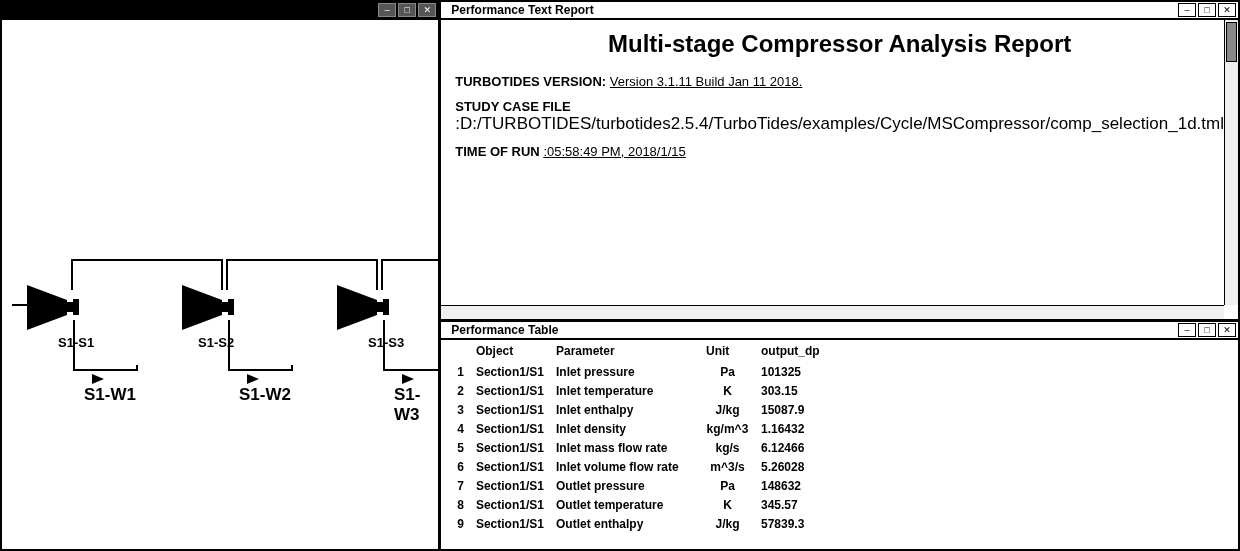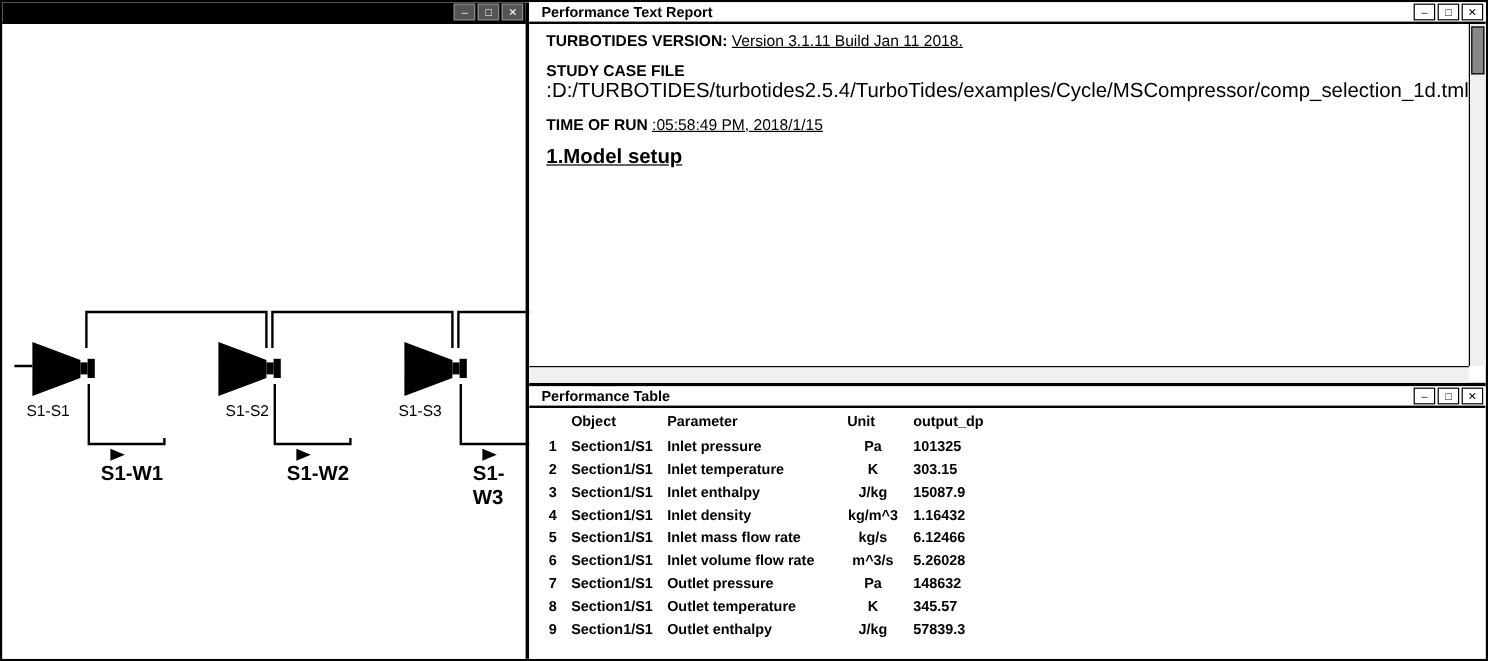--- a/index.html
+++ b/index.html
@@ -74,22 +74,23 @@
   .diagram {
     position: absolute;
     top: 18px;
     left: 0;
     right: 0;
     bottom: 0;
   }
   .stage-label {
     position: absolute;
     font-size: 13px;
-    font-weight: normal;
+    font-weight: bold;
     white-space: nowrap;
+    margin-left: 36px;
   }
   .flow-label {
     position: absolute;
     font-size: 17px;
     font-weight: bold;
   }
   .arrow-right {
     position: absolute;
     width: 0; height: 0;
     border-top: 5px solid transparent;
@@ -232,21 +233,21 @@
           <rect x="375" y="282" width="6" height="10"></rect>
           <rect x="381" y="279" width="6" height="16"></rect>
 
           <polygon points="490,265 530,280 530,295 490,310"></polygon>
           <rect x="530" y="282" width="6" height="10"></rect>
           <rect x="536" y="279" width="6" height="16"></rect>
         </g>
       </svg>
 
       <div class="stage-label" style="left:20px; top:315px">S1-S1</div>
-      <div class="stage-label" style="left:186px; top:315px">S1-S2</div>
+      <div class="stage-label" style="left:160px; top:315px">S1-S2</div>
       <div class="stage-label" style="left:330px; top:315px">S1-S3</div>
       <div class="stage-label" style="left:457px; top:315px">S1-S4</div>
 
       <div class="arrow-right" style="left:90px; top:354px"></div>
       <div class="flow-label" style="left:82px; top:365px">S1-W1</div>
 
       <div class="arrow-right" style="left:245px; top:354px"></div>
       <div class="flow-label" style="left:237px; top:365px">S1-W2</div>
 
       <div class="arrow-right" style="left:400px; top:354px"></div>
@@ -262,33 +263,33 @@
     <div class="report-pane">
       <div class="titlebar">
         <span class="title">Performance Text Report</span>
         <div class="win-controls">
           <div class="win-btn">‒</div>
           <div class="win-btn">□</div>
           <div class="win-btn">✕</div>
         </div>
       </div>
       <div class="report-body">
+        <div class="report-title">Multi-stage Compressor Analysis Report</div>
         <p>
           <span class="lbl">TURBOTIDES VERSION:</span>
           <span class="val-underline">Version 3.1.11 Build Jan 11 2018.</span>
         </p>
         <p>
           <span class="lbl">STUDY CASE FILE</span><br>
           <span style="font-size:17px">:D:/TURBOTIDES/turbotides2.5.4/TurboTides/examples/Cycle/MSCompressor/comp_selection_1d.tml</span>
         </p>
         <p>
           <span class="lbl">TIME OF RUN</span>
           <span class="val-underline">:05:58:49 PM, 2018/1/15</span>
         </p>
-        <div class="section-heading">1.Model setup</div>
       </div>
       <div class="scrollbar-v">
         <div class="scrollbar-thumb" style="top:2px;height:40px"></div>
       </div>
       <div class="scrollbar-h"></div>
     </div>
 
     <div class="table-pane">
       <div class="titlebar">
         <span class="title">Performance Table</span>

